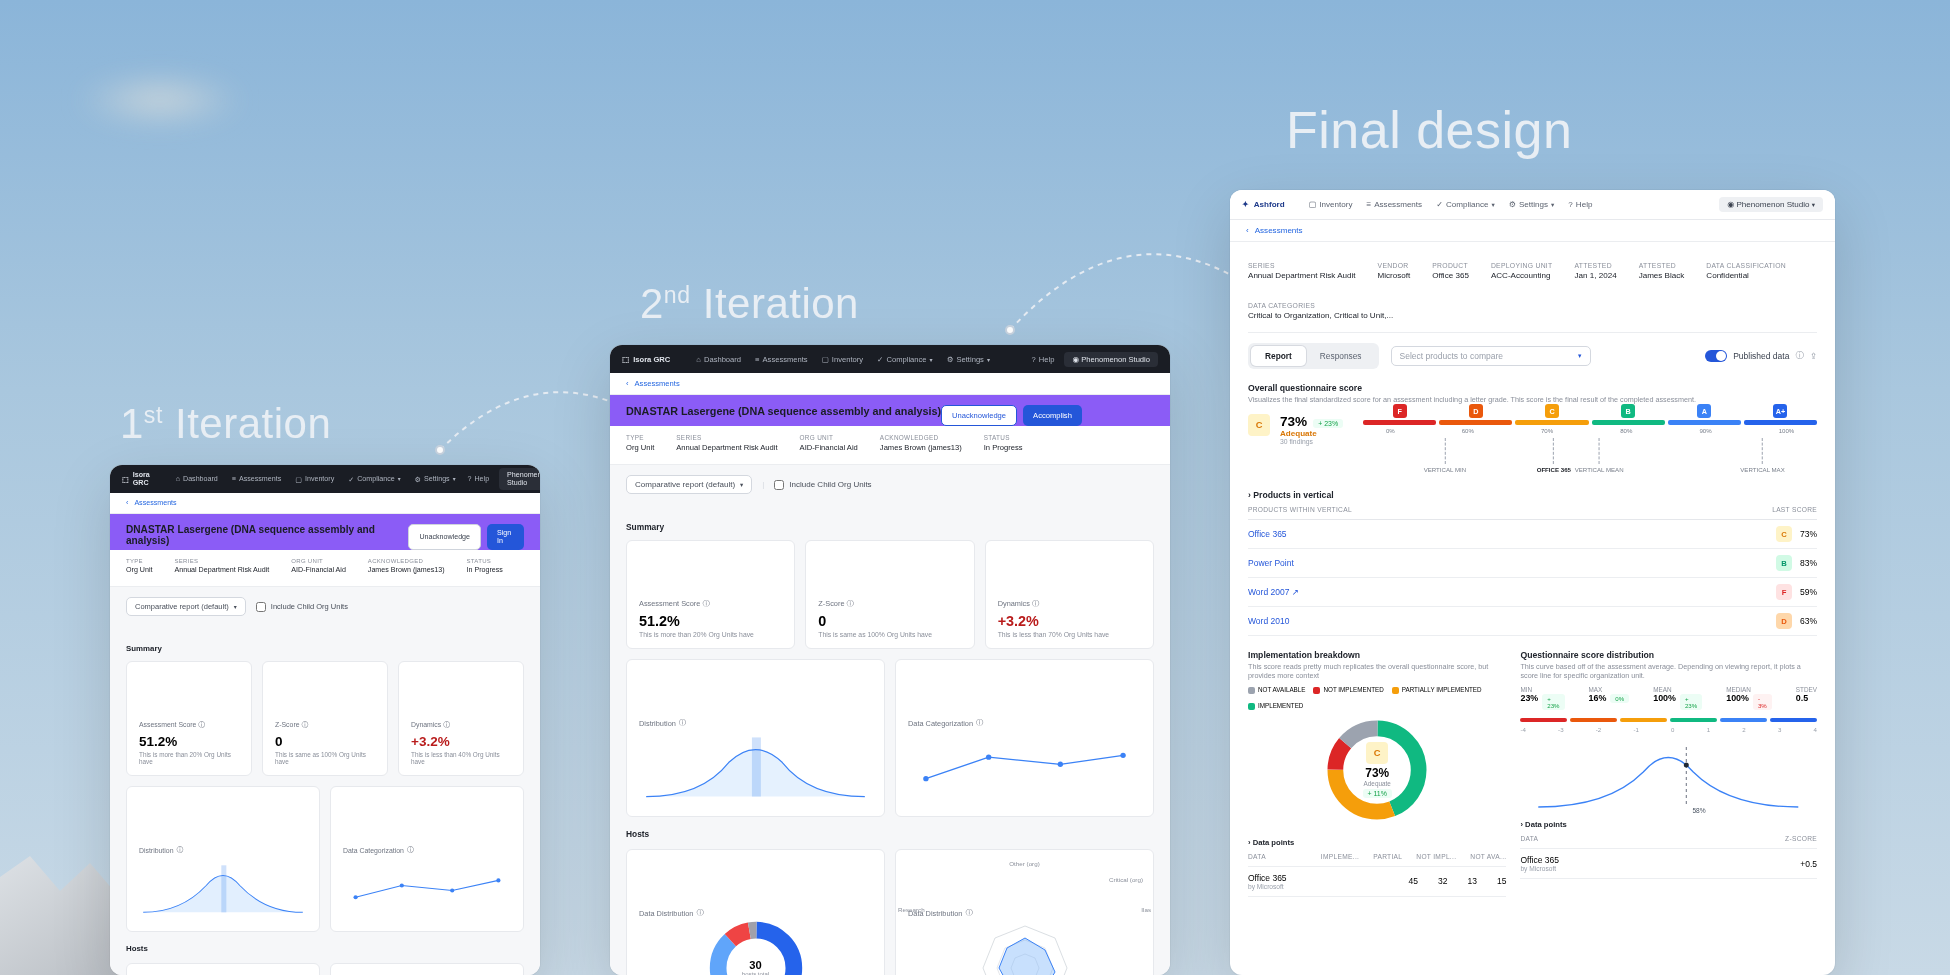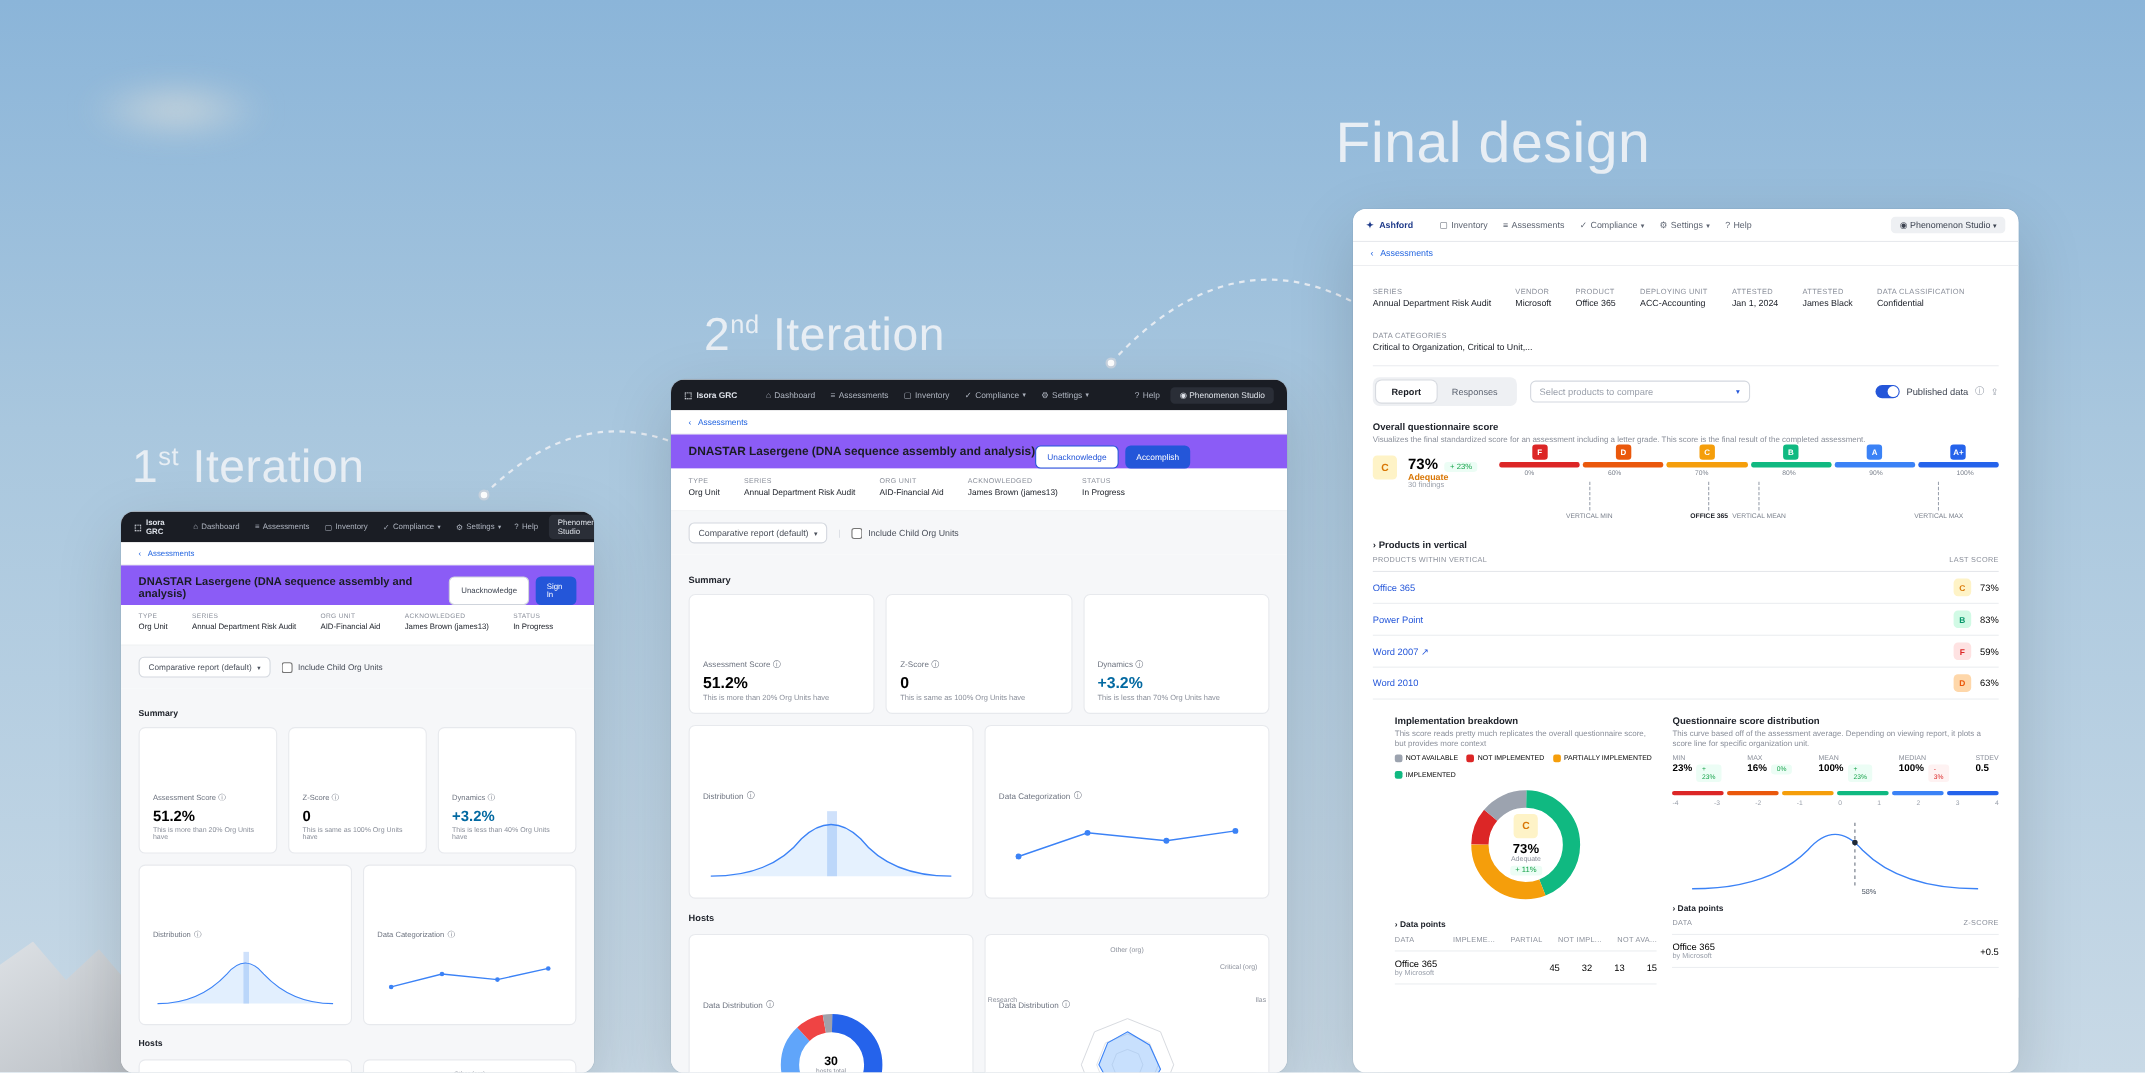--- a/index.html
+++ b/index.html
@@ -10,21 +10,21 @@
 }
 .sky-cloud { position:absolute; top:60px; left:30px; width:260px; height:80px;
   background:radial-gradient(ellipse 120px 35px at 50% 50%,rgba(255,240,220,.6),transparent 70%); filter:blur(14px); }
 .mountain { position:absolute; bottom:0; left:0; width:200px; height:140px;
   background:linear-gradient(145deg,#e0e4e8 0%,#b0b5bb 100%);
   clip-path:polygon(0 100%,0 30%,15% 15%,30% 40%,45% 20%,60% 45%,75% 25%,100% 60%,100% 100%); }
 .label { position:absolute; color:#e8eef4; font-weight:400; letter-spacing:.5px; }
 .label sup { font-size:.55em; vertical-align:super; }
 .label-1 { top:400px; left:120px; font-size:42px; }
 .label-2 { top:280px; left:640px; font-size:42px; }
-.label-3 { top:100px; left:1214px; font-size:52px; font-weight:500; }
+.label-3 { top:100px; left:1286px; font-size:52px; font-weight:500; }
 
 .connector { position:absolute; pointer-events:none; }
 
 .mock { position:absolute; background:#fff; border-radius:12px;
   box-shadow:0 20px 60px rgba(0,0,0,.15),0 0 0 1px rgba(0,0,0,.03); overflow:hidden; }
 .mock-1 { top:465px; left:110px; width:430px; height:510px; font-size:7.5px; }
 .mock-2 { top:345px; left:610px; width:560px; height:630px; font-size:8px; }
 .mock-3 { top:190px; left:1230px; width:605px; height:785px; font-size:8.5px; }
 
 
@@ -59,21 +59,21 @@
 .select { border:1px solid #d4d8df; border-radius:5px; padding:4px 8px; background:#fff; display:inline-flex; align-items:center; gap:5px; color:#494f5a; }
 .check { display:inline-flex; gap:5px; align-items:center; color:#494f5a; }
 .check input { width:10px; height:10px; }
 
 .section-title { font-weight:600; color:#20242c; margin:6px 0 8px; font-size:1.05em; }
 .cards { display:flex; gap:10px; }
 .card { background:#fff; border:1px solid #e7e9ed; border-radius:6px; padding:10px 12px; flex:1; }
 .card-label { color:#6e7480; font-size:.92em; display:flex; gap:3px; align-items:center;margin-top:48px; }
 .stat { font-size:1.8em; font-weight:700; margin:4px 0 2px; }
 .stat-note { font-size:.85em; color:#8a8f9a; }
-.green { color:#0369a1; }
+.green { color:#b91c1c; }
 
 .chart-row { display:flex; gap:10px; margin-top:10px; }
 .chart-card { background:#fff; border:1px solid #e7e9ed; border-radius:6px; padding:10px 12px; flex:1; position:relative; }
 .chart-box { height:78px; position:relative; }
 
 .mock-1 .chart-box { height:66px; }
 .mock-2 .chart-box { height:78px; }
 
 .donut-wrap { display:flex; align-items:center; justify-content:center; height:100px; }
 .donut-label { position:absolute; text-align:center; }
@@ -113,21 +113,21 @@
 .score-scale { flex:1; margin-top:6px; }
 .scale-row { display:flex; gap:3px; }
 .scale-seg { height:5px; border-radius:2px; flex:1; position:relative; }
 .scale-badge { position:absolute; top:-16px; left:50%; transform:translateX(-50%); width:14px; height:14px; border-radius:3px; display:flex; align-items:center; justify-content:center; font-weight:700; font-size:.85em; color:#fff; }
 .tick-line { border-left:1px dashed #9ca3af; height:26px; }
 .tick-group { display:flex; justify-content:space-between; padding:0 5%; font-size:.72em; color:#7a808c; }
 .trow { display:flex; align-items:center; justify-content:space-between; padding:6px 0; border-bottom:1px solid #eceef1; }
 .trow .name { color:#2456d9; font-weight:500; }
 .th { font-size:.78em; color:#8a8f9a; text-transform:uppercase; letter-spacing:.3px; }
 
-.two-col { display:flex; gap:14px; margin-top:14px;margin-left:20px; }
+.two-col { display:flex; gap:14px; margin-top:14px; }
 .col { flex:1; }
 .stat-strip { display:flex; gap:24px; margin-top:6px; }
 .sstat { text-align:left; flex:1; }
 .sstat .lbl { font-size:.75em; color:#8a8f9a; text-transform:uppercase; }
 .sstat .v { font-weight:700; font-size:1.05em; }
 .sstat .c { font-size:.72em; }
 .dist-scale { display:flex; gap:3px; margin:8px 0 4px; height:4px; }
 .ds-seg { flex:1; border-radius:2px; }
 .axis { display:flex; justify-content:space-between; font-size:.72em; color:#9aa0ab; }
 .curve-box { height:75px; position:relative; margin:4px 0; }

